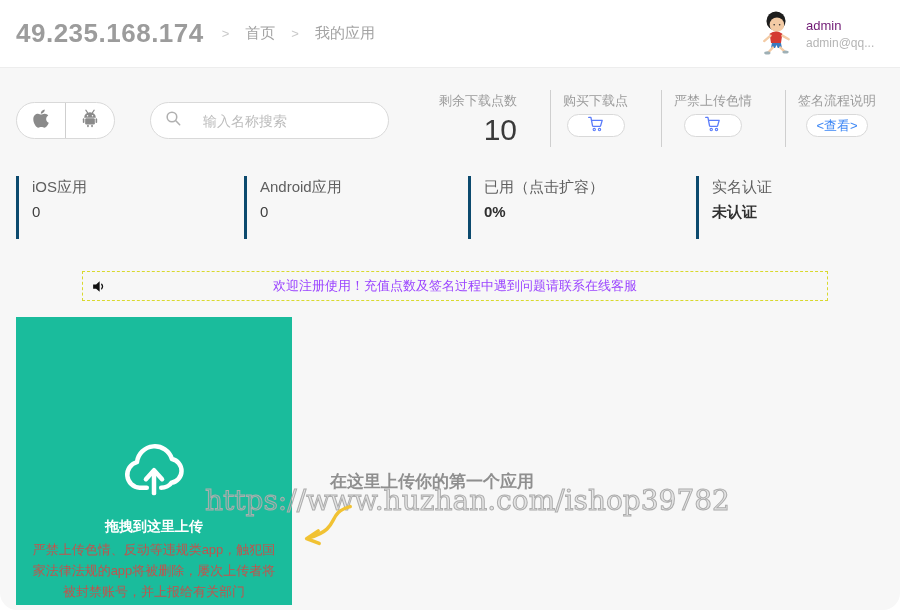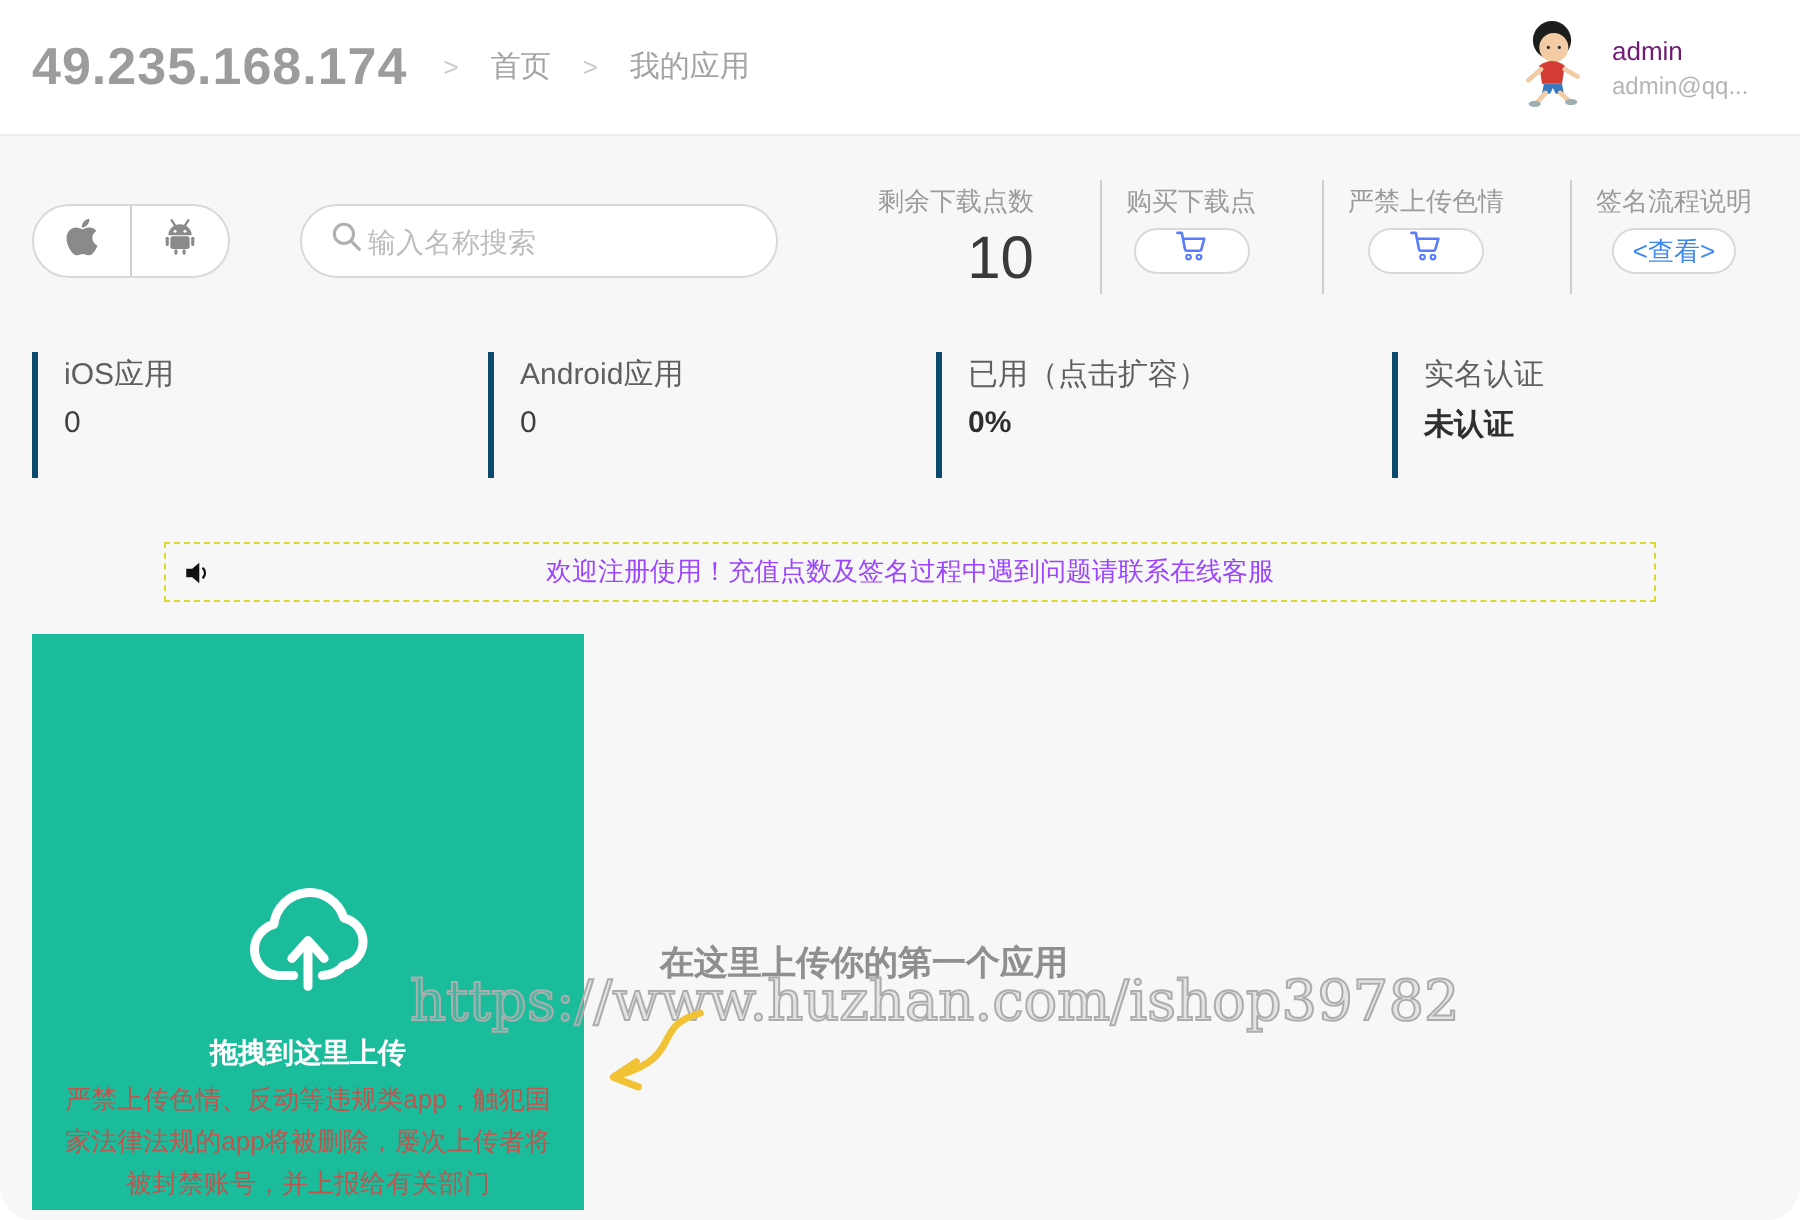--- a/index.html
+++ b/index.html
@@ -19,21 +19,21 @@
   .user-meta { display:flex; flex-direction:column; gap:3px; width:78px; }
   .user-name { font-size:13px; color:#701a75; }
   .user-email { font-size:12px; color:#b5b5b5; }
 
   
   .seg { position:absolute; left:16px; top:102px; width:99px; height:37px; background:#fff;
          border:1px solid #d9d9d9; border-radius:19px; display:flex; }
   .seg-btn { flex:1; display:flex; align-items:center; justify-content:center; cursor:pointer; }
   .seg-btn:first-child { border-right:1px solid #cfcfcf; }
   .search-box { position:absolute; left:150px; top:102px; width:239px; height:37px; background:#fff;
-                border:1px solid #d9d9d9; border-radius:19px; display:flex; align-items:center; padding:0 14px; gap:2px; }
+                border:1px solid #d9d9d9; border-radius:19px; display:flex; align-items:center; padding:0 14px; gap:21px; }
   .search-box input { border:none; outline:none; background:transparent; font-size:14px; color:#666; width:100%;
                       font-family:"Liberation Sans","DejaVu Sans",sans-serif; }
   .search-box input::placeholder { color:#bdbdbd; }
 
   .tb-right { position:absolute; right:12px; top:90px; display:flex; align-items:stretch;gap:21px; }
   .tb-cell { padding:2px 12px; display:flex; flex-direction:column; align-items:center; gap:4px; }
   .tb-cell + .tb-cell { border-left:1px solid #cfcfcf; }
   .tb-label { font-size:13px; color:#9b9b9b; white-space:nowrap; }
   .points-cell { align-items:flex-end; }
   .points-value { font-size:30px; color:#3a3a3a; line-height:1; margin-top:1px; }

